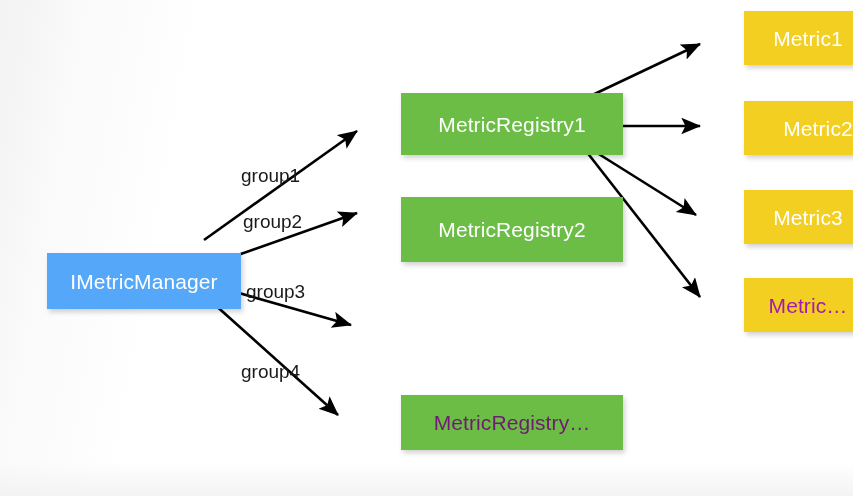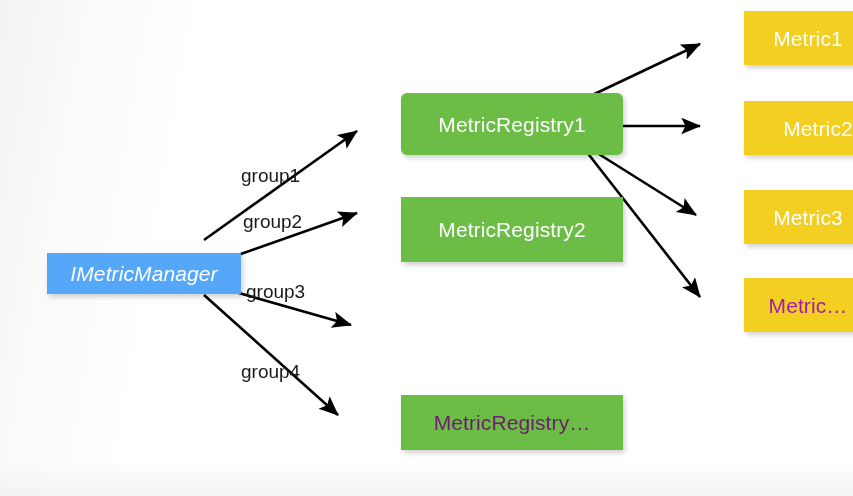--- a/index.html
+++ b/index.html
@@ -90,25 +90,25 @@
       <line stroke="#000000" stroke-width="2.6" marker-end="url(#arrowhead)" x1="586" y1="146" x2="696" y2="215"></line>
       <line stroke="#000000" stroke-width="2.6" marker-end="url(#arrowhead)" x1="586" y1="151" x2="700" y2="297"></line>
     </g>
   </svg>
 
   <div class="edge-label" style="left: 241px; top: 166px; color: rgb(26, 26, 26);">group1</div>
   <div class="edge-label" style="left: 243px; top: 212px; color: rgb(26, 26, 26);">group2</div>
   <div class="edge-label" style="left: 246px; top: 282px; color: rgb(26, 26, 26);">group3</div>
   <div class="edge-label" style="left: 241px; top: 362px; color: rgb(26, 26, 26);">group4</div>
 
-  <div class="node blue" style="left: 9px; top: 253px; width: 194px; height: 41px; background: rgb(84, 167, 249); color: rgb(255, 255, 255); font-style: italic;">
+  <div class="node blue" style="left: 9px; top: 253px; width: 194px; height: 56px; background: rgb(84, 167, 249); color: rgb(255, 255, 255);">
     <span class="node-label">IMetricManager</span>
   </div>
 
-  <div class="node green" style="left: 363px; top: 93px; width: 222px; height: 62px; background: rgb(108, 189, 69); color: rgb(255, 255, 255); border-radius: 6px;">
+  <div class="node green" style="left: 363px; top: 93px; width: 222px; height: 62px; background: rgb(108, 189, 69); color: rgb(255, 255, 255);">
     <span class="node-label">MetricRegistry1</span>
   </div>
   <div class="node green" style="left: 363px; top: 197px; width: 222px; height: 65px; background: rgb(108, 189, 69); color: rgb(255, 255, 255);">
     <span class="node-label">MetricRegistry2</span>
   </div>
   <div class="node green" style="left: 363px; top: 395px; width: 222px; height: 55px; background: rgb(108, 189, 69); color: #701a75;">
     <span class="node-label">MetricRegistry…</span>
   </div>
 
   <div class="node yellow" style="left: 706px; top: 11px; width: 128px; height: 54px; background: rgb(242, 207, 33); color: rgb(255, 255, 255);">

